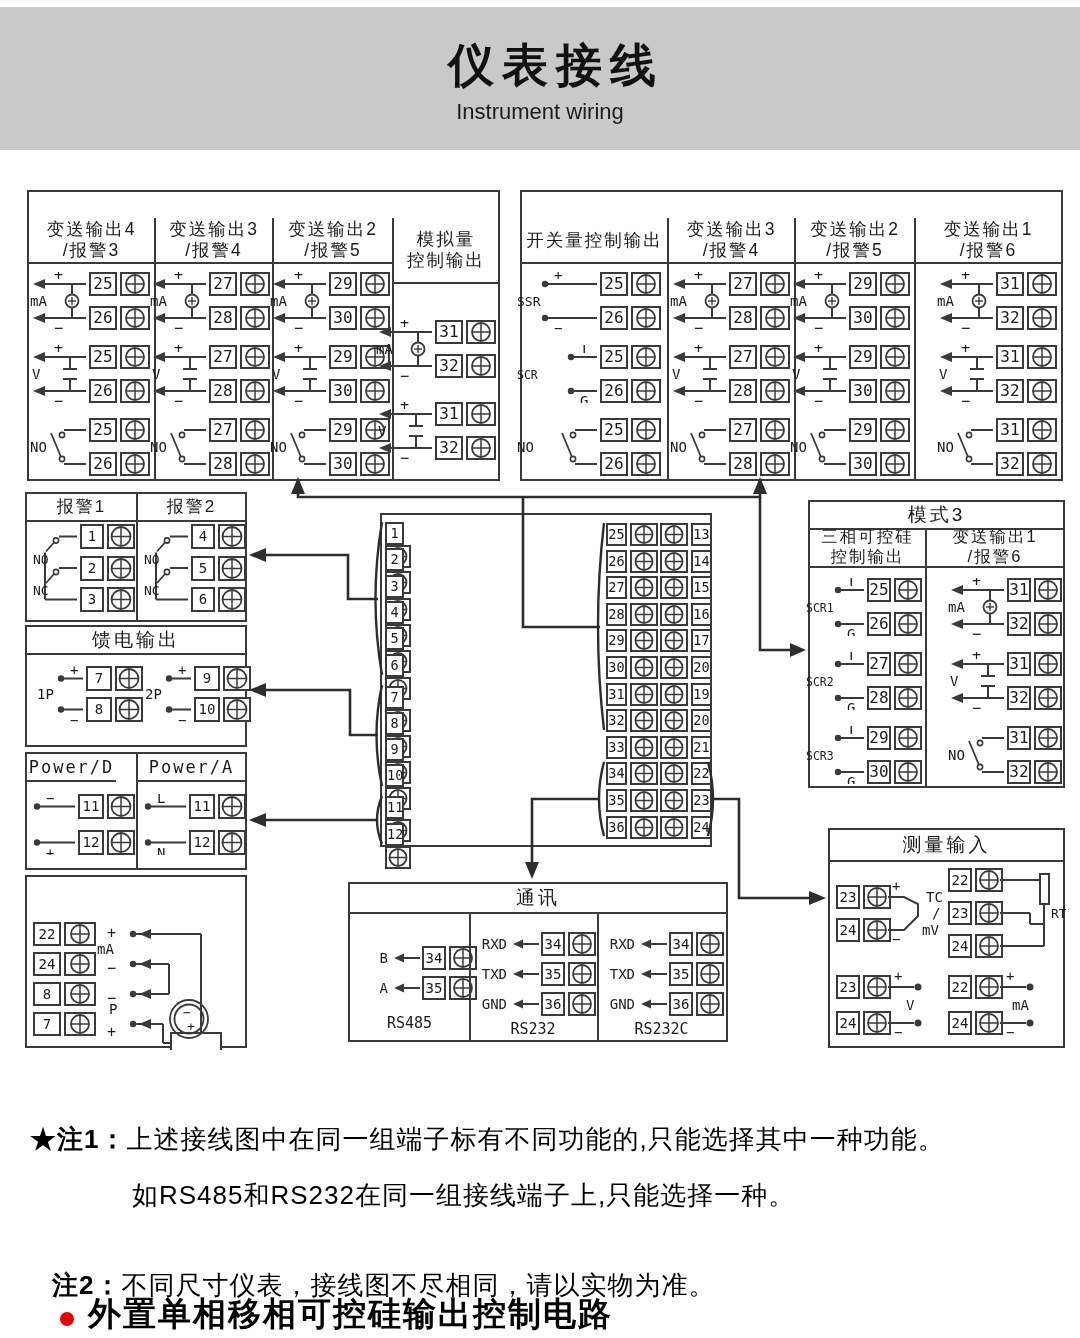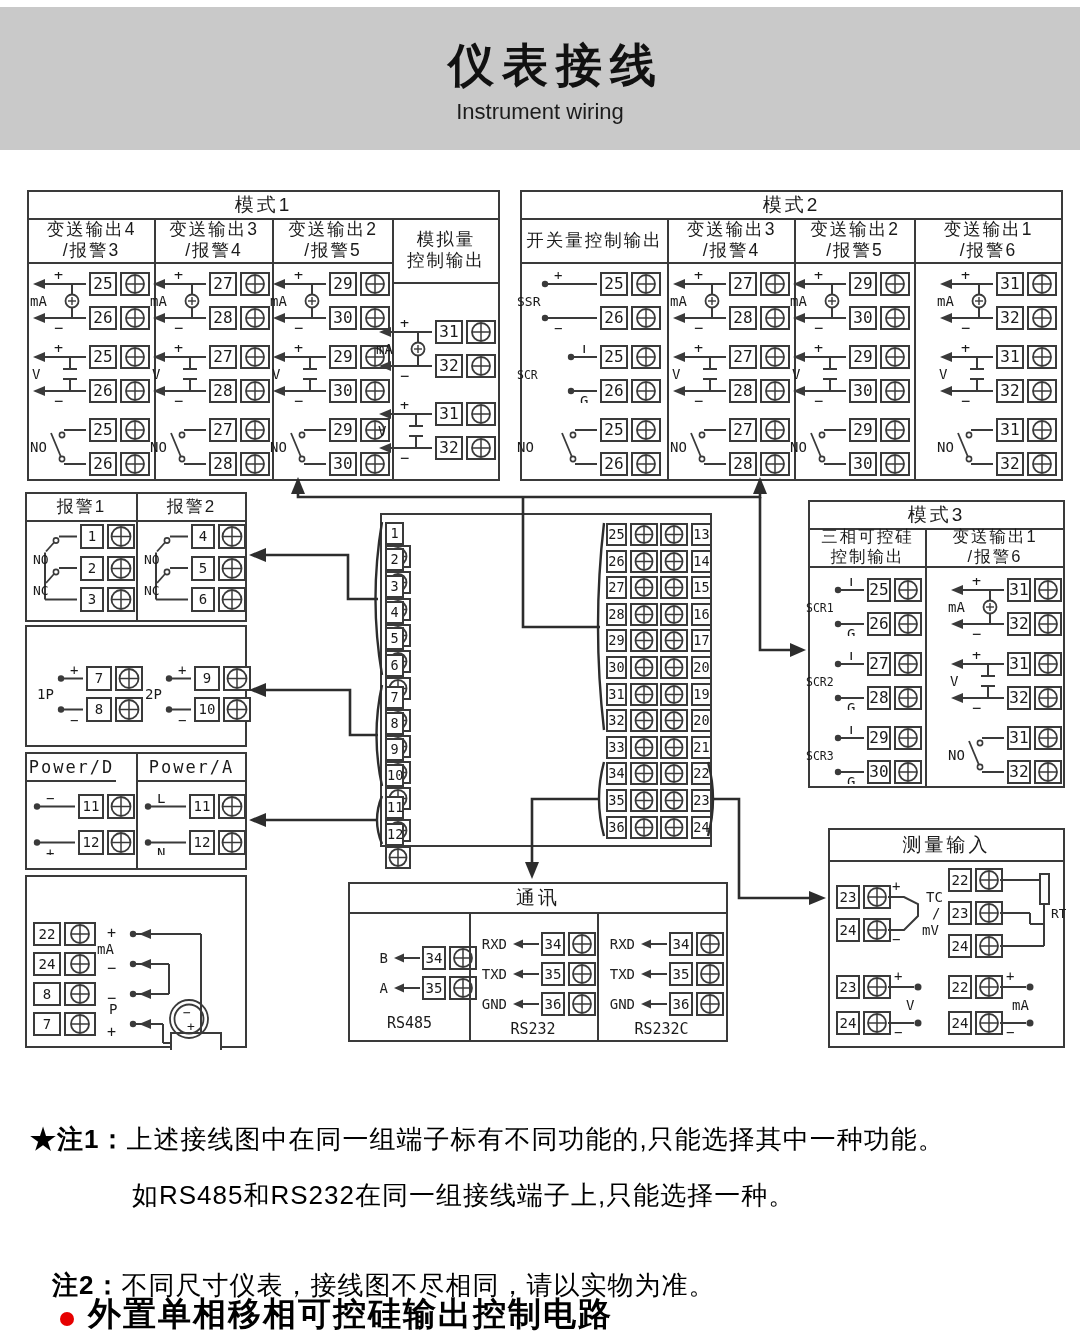--- a/index.html
+++ b/index.html
@@ -36,21 +36,20 @@
 <body>
 
 <div id="canvas">
 
   <div class="band">
     <div class="t1">仪表接线</div>
     <div class="t2">Instrument wiring</div>
   </div>
 
   <div class="box" id="mode1Box" style="left:27px;top:190px;width:473px;height:291px;">
-      <div class="btitle">模式1</div>
       <div class="mcol " style="left:0px;width:125px;top:26px;">
         <div class="mhead" style="height:46px;font-size:17.5px">
           <span>变送输出4</span>
           <span>/报警3</span>
         </div>
         <div class="grp" style="left:1px;top:54px">
           <svg width="56" height="58" style="display:block">
             <polygon points="3,12 15,7 15,17" fill="#3a3a3a"></polygon>
             <line x1="13" y1="12" x2="56" y2="12" stroke="#3a3a3a" stroke-width="2"></line>
             <text x="24" y="8" font-size="15" text-anchor="start" font-weight="normal" font-family="DejaVu Sans Mono, monospace">+</text>
@@ -437,21 +436,20 @@
   <circle cx="15" cy="12" r="9" fill="none" stroke="#3a3a3a" stroke-width="1.8"></circle>
                 <line x1="15" y1="3" x2="15" y2="21" stroke="#3a3a3a" stroke-width="1.5"></line>
                 <line x1="6" y1="12" x2="24" y2="12" stroke="#3a3a3a" stroke-width="1.5"></line>
               </svg>
             </span>
           </span>
         </div>
       </div>
     </div>
   <div class="box" id="mode2Box" style="left:520px;top:190px;width:543px;height:291px;">
-      <div class="btitle">模式2</div>
       <div class="mcol " style="left:0px;width:145px;top:26px;">
         <div class="mhead" style="height:46px;font-size:17.5px">
           <span>开关量控制输出</span>
         </div>
         <div class="grp" style="left:-5px;top:54px">
           <svg width="80" height="58" style="display:block">
             <circle cx="28" cy="12" r="3.2" fill="#3a3a3a"></circle>
             <line x1="28" y1="12" x2="80" y2="12" stroke="#3a3a3a" stroke-width="2"></line>
             <circle cx="28" cy="46" r="3.2" fill="#3a3a3a"></circle>
             <line x1="28" y1="46" x2="80" y2="46" stroke="#3a3a3a" stroke-width="2"></line>
@@ -952,20 +950,21 @@
   <circle cx="14" cy="12.5" r="9.5" fill="none" stroke="#3a3a3a" stroke-width="1.8"></circle>
                 <line x1="14" y1="3" x2="14" y2="22" stroke="#3a3a3a" stroke-width="1.5"></line>
                 <line x1="4.5" y1="12.5" x2="23.5" y2="12.5" stroke="#3a3a3a" stroke-width="1.5"></line>
               </svg>
             </span>
           </span>
         </div>
       </div>
     </div>
   <div class="box" id="feedBox" style="left:25px;top:625px;width:222px;height:122px;">
+      <div class="btitle">馈电输出</div>
       <div class="grp" style="left:10px;top:39px">
         <svg width="46" height="56" style="display:block">
           <circle cx="24" cy="12.5" r="3.2" fill="#3a3a3a"></circle>
           <line x1="24" y1="12.5" x2="46" y2="12.5" stroke="#3a3a3a" stroke-width="2"></line>
           <circle cx="24" cy="43.5" r="3.2" fill="#3a3a3a"></circle>
           <line x1="24" y1="43.5" x2="46" y2="43.5" stroke="#3a3a3a" stroke-width="2"></line>
           <text x="33" y="8.5" font-size="14" text-anchor="start" font-weight="normal" font-family="DejaVu Sans Mono, monospace">+</text>
           <text x="33" y="58.5" font-size="14" text-anchor="start" font-weight="normal" font-family="DejaVu Sans Mono, monospace">−</text>
           <text x="0" y="33" font-size="14" text-anchor="start" font-weight="normal" font-family="DejaVu Sans Mono, monospace">1P</text>
         </svg>

